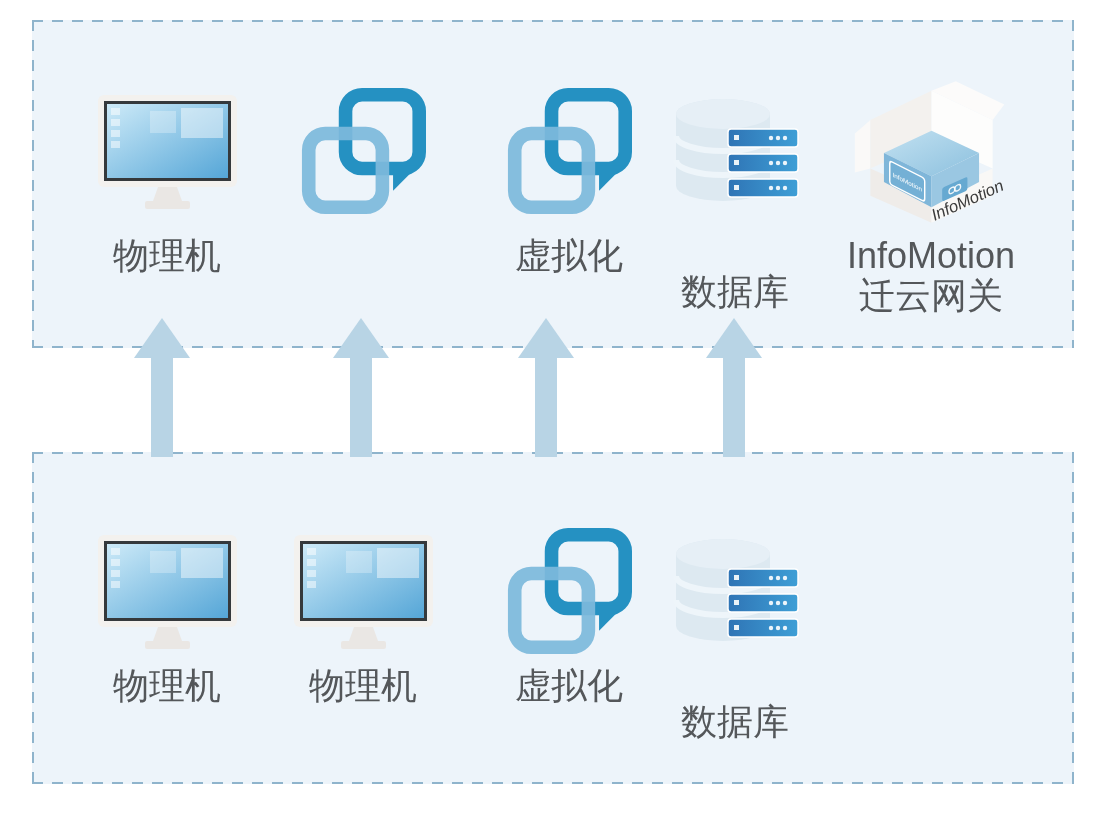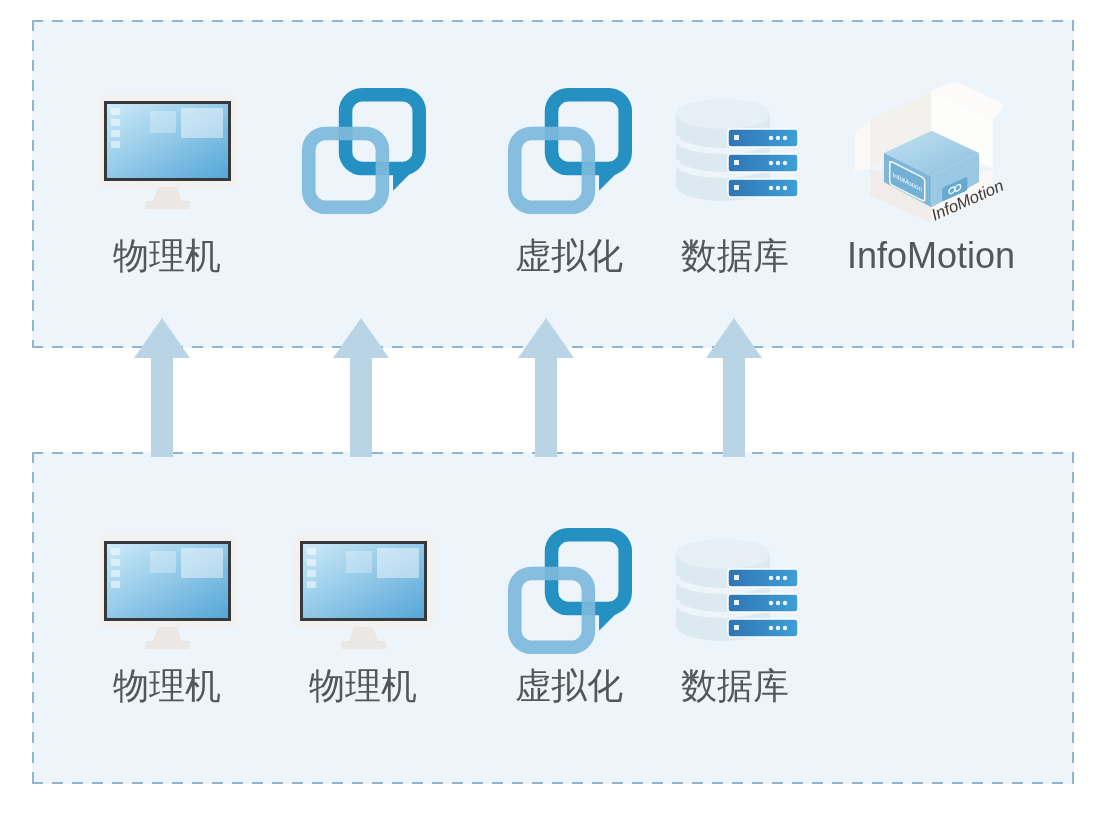--- a/index.html
+++ b/index.html
@@ -37,21 +37,21 @@
   .group-bottom .iconwrap{height:136px;}
   .label{
     margin-top:8px;font-size:36px;color:#54575a;line-height:40px;
     text-align:center;white-space:nowrap;
   }
   .group-bottom .label{margin-top:6px;}
   .label .line{display:block;}
 
   
   .pos-1{left:40px;} .pos-2{left:236px;} .pos-3{left:442px;}
-  .pos-4{left:608px;} .pos-5{left:804px;}
+  .pos-4{left:608px;gap:36px;} .pos-5{left:804px;}
 
   
   .arrow{position:absolute;top:318px;width:56px;height:139px;z-index:5;}
   .arrow .head{
     width:0;height:0;margin:0 auto;
     border-left:28px solid transparent;border-right:28px solid transparent;
     border-bottom:40px solid #b8d4e5;
   }
   .arrow .shaft{width:22px;height:99px;margin:0 auto;background:#b8d4e5;}
   .arrow-1{left:134px;} .arrow-2{left:333px;} .arrow-3{left:518px;} .arrow-4{left:706px;}
@@ -195,20 +195,21 @@
     </div>
 
     <div class="item pos-5">
       <div class="iconwrap">
         <svg width="165" height="148">
             <use href="#sym-infobox"></use>
           </svg>
       </div>
       <div class="label">
         <span class="line">InfoMotion</span>
+        <span class="line">迁云网关</span>
       </div>
     </div>
   </section>
 
   <section class="group group-bottom">
 
     <div class="item pos-1">
       <div class="iconwrap">
         <svg width="145" height="117">
             <use href="#sym-monitor"></use>

